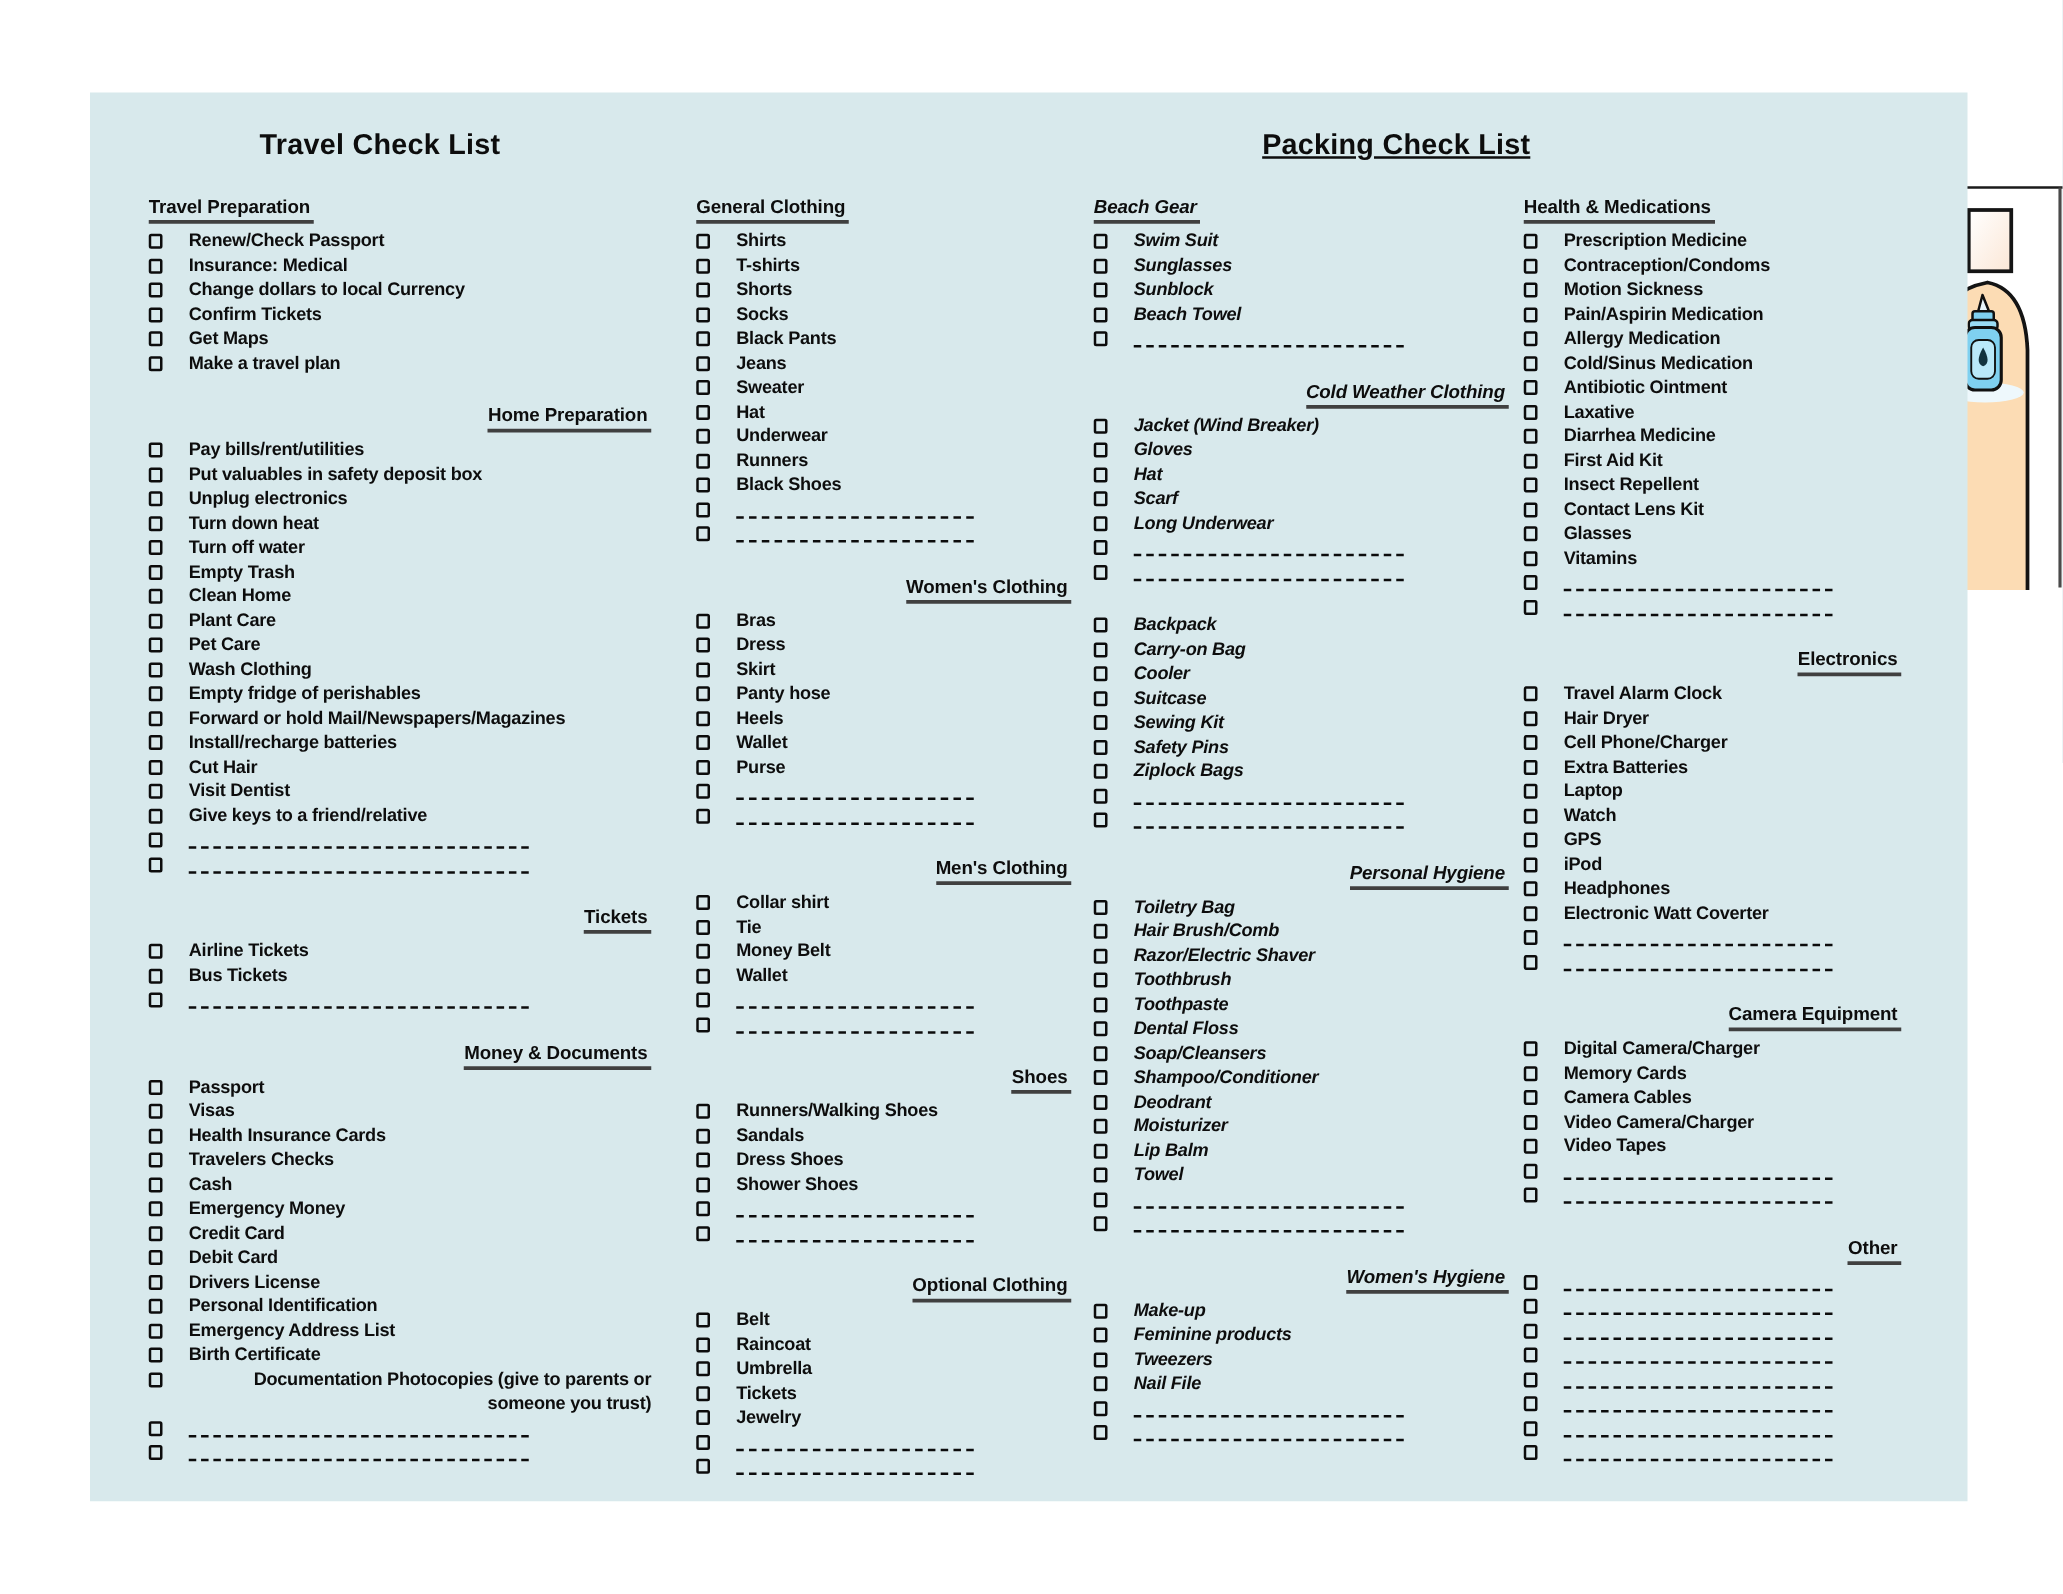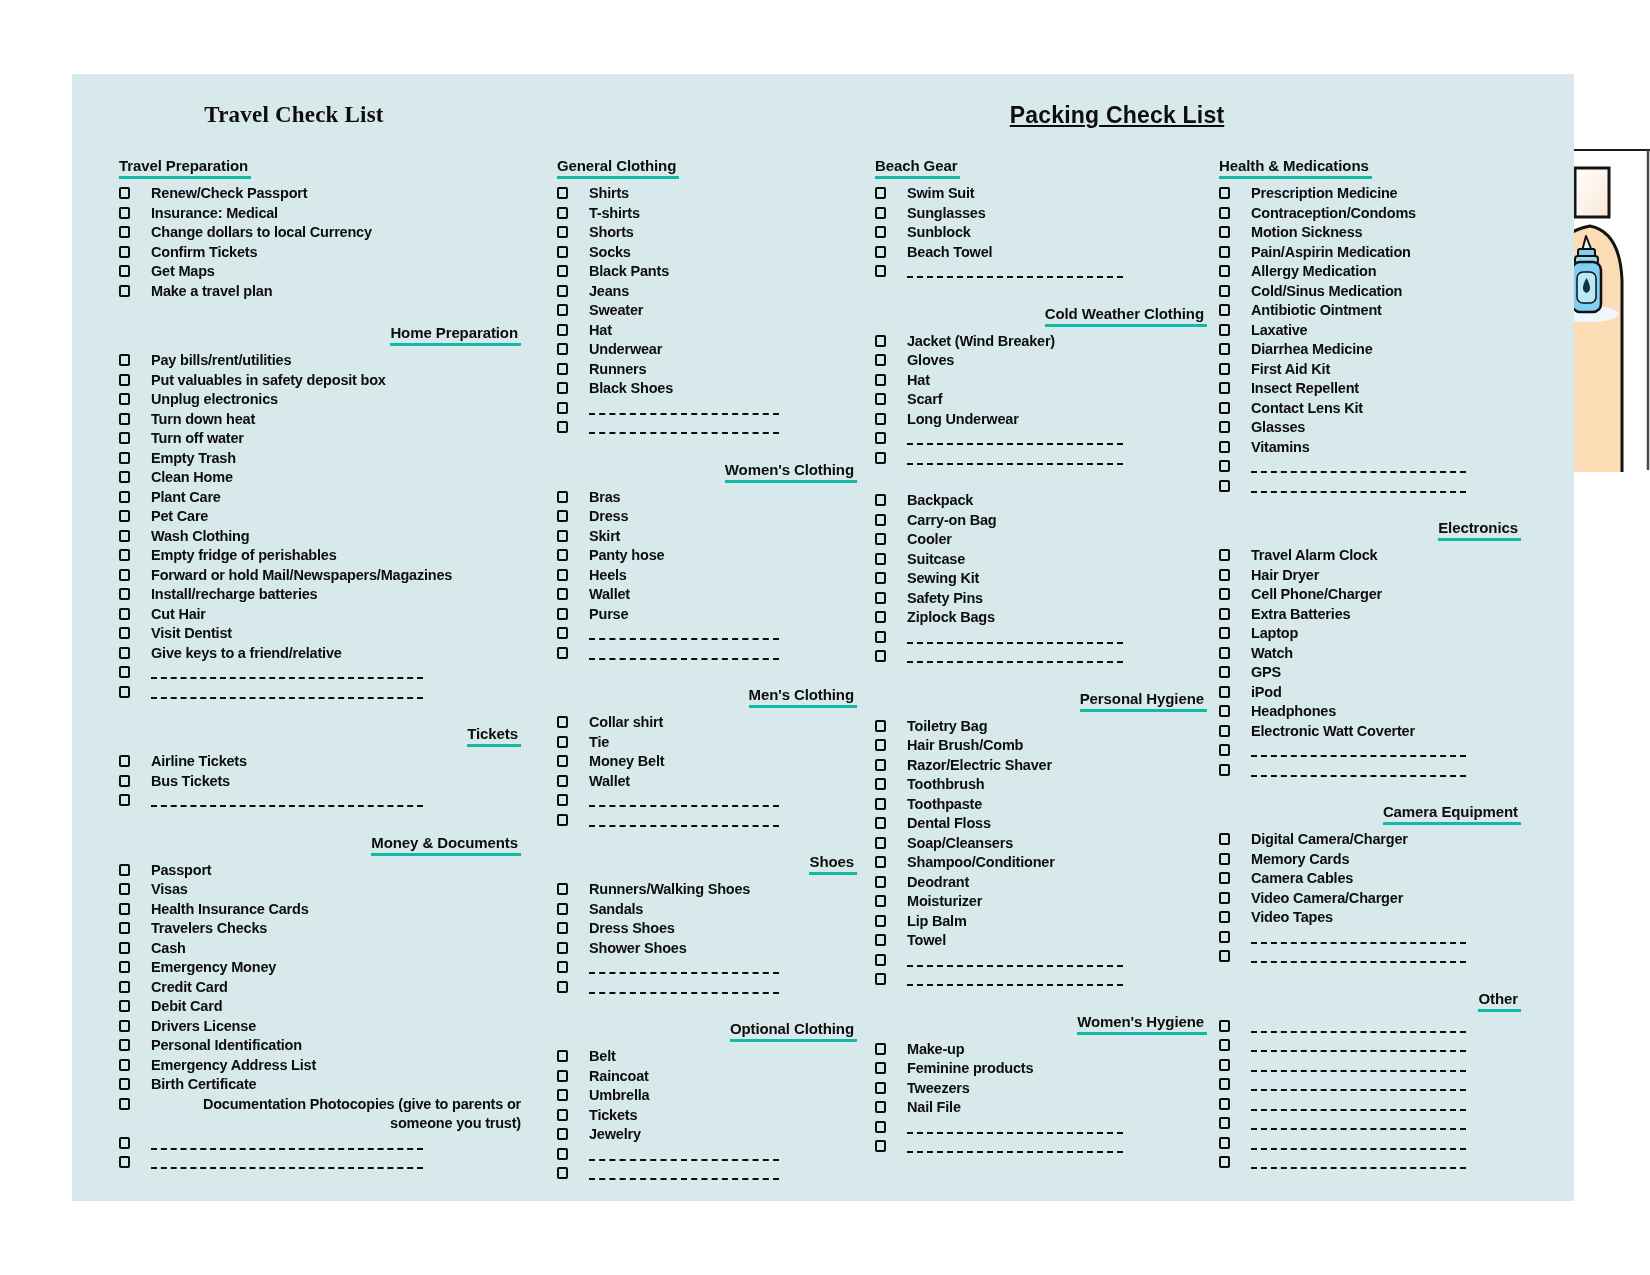--- a/index.html
+++ b/index.html
@@ -8,31 +8,31 @@
     font-family:"Liberation Sans",sans-serif;color:#0d0d0d;
   }
   .panel{
     position:absolute;left:72px;top:74px;width:1502px;height:1127px;
     background:#d8e9ec;z-index:2;
   }
   .doc-title{
     position:absolute;top:28px;font-size:23px;font-weight:bold;color:#0d0d0d;
     text-align:center;letter-spacing:.2px;white-space:nowrap;
   }
-  #title-travel{left:47px;width:350px;font-family:Liberation Serif, serif;}
+  #title-travel{left:57px;width:350px;}
   #title-packing{left:875px;width:340px;text-decoration:underline;}
   .col{position:absolute;top:83px;}
   #col-0{left:47px;width:402px;--blankw:272px;}
   #col-1{left:485px;width:300px;--blankw:190px;}
-  #col-2{left:803px;width:332px;--blankw:216px;}
+  #col-2{left:803px;width:332px;font-style:italic;--blankw:216px;}
   #col-3{left:1147px;width:302px;--blankw:215px;}
   .section + .section{margin-top:23px;text-align:right;}
   .sec-title{
     display:inline-block;font-size:15px;font-weight:bold;line-height:16px;
-    letter-spacing:-.1px;border-bottom:3px solid #14b8a6;padding:0 3px 2px 0;margin-bottom:5px;
+    letter-spacing:-.1px;border-bottom:3px solid #404040;padding:0 3px 2px 0;margin-bottom:5px;
   }
   .row{display:flex;align-items:flex-start;min-height:19.5px;}
   .cb-cell{flex:none;width:32px;padding-top:3px;}
   .checkbox{
     display:block;width:11px;height:12px;border:2px solid #0c0c0c;border-radius:2px;
     box-sizing:border-box;background:transparent;
   }
   .item-label{font-size:14.5px;font-weight:bold;line-height:19.5px;letter-spacing:-.2px;}
   .blank-line{display:block;width:var(--blankw);height:14px;border-bottom:2.5px dashed #0c0c0c;}
   .graphic{position:absolute;left:1545px;top:140px;z-index:1;}

